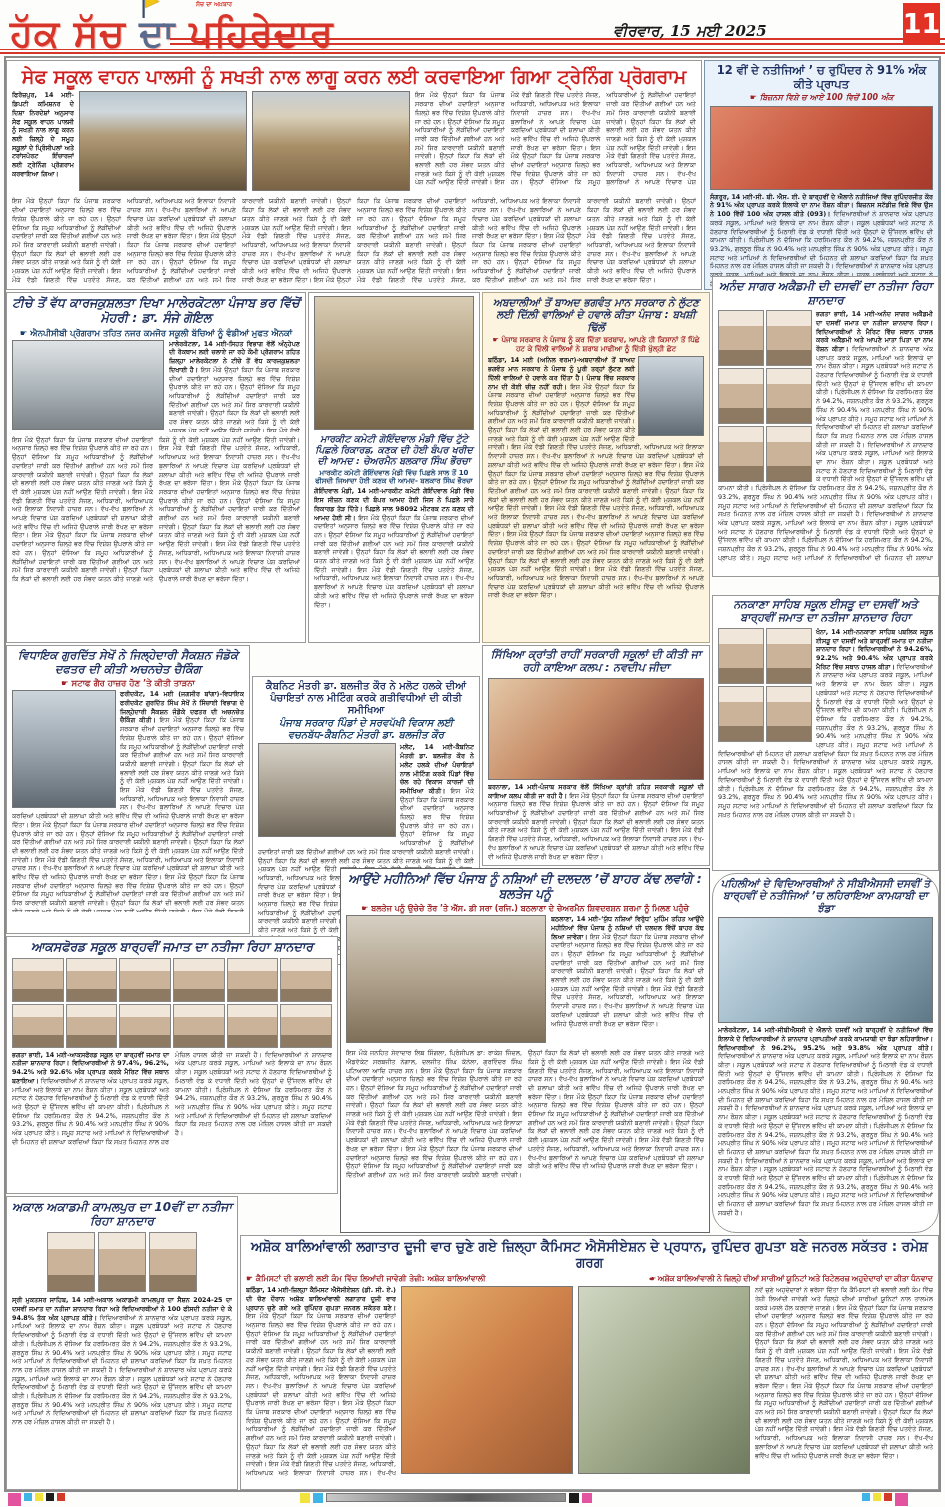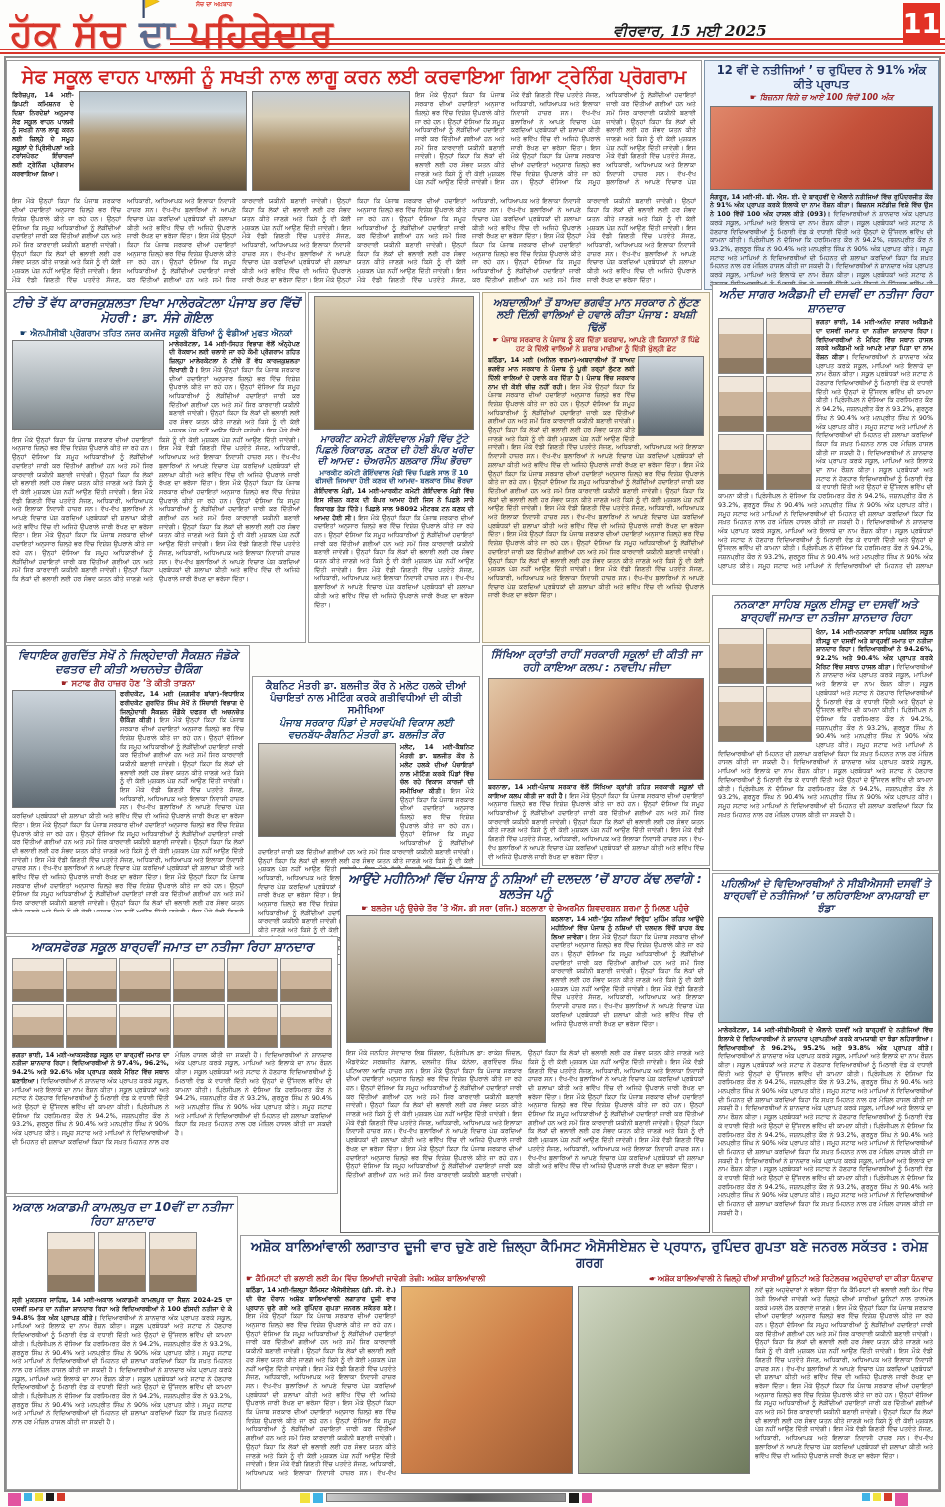--- a/index.html
+++ b/index.html
@@ -144,21 +144,21 @@
       <span>☛</span>
       <span>ਪੰਜਾਬ ਸਰਕਾਰ ਨੇ ਪੰਜਾਬ ਨੂੰ ਕਰ ਦਿੱਤਾ ਬਰਬਾਦ, ਆਪਣੇ ਹੀ ਕਿਸਾਨਾਂ ਤੋਂ ਪਿੱਛੇ ਹਟ ਕੇ ਦਿੱਲੀ ਵਾਲਿਆਂ ਨੇ ਸ਼ਰਾਬ ਮਾਫੀਆ ਨੂੰ ਦਿੱਤੀ ਖੁੱਲ੍ਹੀ ਛੋਟ</span>
     </div>
     <div class="body" style="height:268px;">
       <div class="photo ph-man" style="width:66px;height:80px;float:right;margin:0 0 2px 3px;"></div>
       <span class="lead">ਬਠਿੰਡਾ, 14 ਮਈ (ਅਨਿਲ ਵਰਮਾ)-ਅਬਦਾਲੀਆਂ ਤੋਂ ਬਾਅਦ ਭਗਵੰਤ ਮਾਨ ਸਰਕਾਰ ਨੇ ਪੰਜਾਬ ਨੂੰ ਪੂਰੀ ਤਰ੍ਹਾਂ ਲੁੱਟਣ ਲਈ ਦਿੱਲੀ ਵਾਲਿਆਂ ਦੇ ਹਵਾਲੇ ਕਰ ਦਿੱਤਾ ਹੈ। ਪੰਜਾਬ ਵਿੱਚ ਸਰਕਾਰ ਨਾਮ ਦੀ ਕੋਈ ਚੀਜ਼ ਨਹੀਂ ਰਹੀ।</span>
       <span>ਇਸ ਮੌਕੇ ਉਨ੍ਹਾਂ ਕਿਹਾ ਕਿ ਪੰਜਾਬ ਸਰਕਾਰ ਦੀਆਂ ਹਦਾਇਤਾਂ ਅਨੁਸਾਰ ਜ਼ਿਲ੍ਹੇ ਭਰ ਵਿੱਚ ਵਿਸ਼ੇਸ਼ ਉਪਰਾਲੇ ਕੀਤੇ ਜਾ ਰਹੇ ਹਨ। ਉਨ੍ਹਾਂ ਦੱਸਿਆ ਕਿ ਸਮੂਹ ਅਧਿਕਾਰੀਆਂ ਨੂੰ ਲੋੜੀਂਦੀਆਂ ਹਦਾਇਤਾਂ ਜਾਰੀ ਕਰ ਦਿੱਤੀਆਂ ਗਈਆਂ ਹਨ ਅਤੇ ਸਮੇਂ ਸਿਰ ਕਾਰਵਾਈ ਯਕੀਨੀ ਬਣਾਈ ਜਾਵੇਗੀ। ਉਨ੍ਹਾਂ ਕਿਹਾ ਕਿ ਲੋਕਾਂ ਦੀ ਭਲਾਈ ਲਈ ਹਰ ਸੰਭਵ ਯਤਨ ਕੀਤੇ ਜਾਣਗੇ ਅਤੇ ਕਿਸੇ ਨੂੰ ਵੀ ਕੋਈ ਮੁਸ਼ਕਲ ਪੇਸ਼ ਨਹੀਂ ਆਉਣ ਦਿੱਤੀ ਜਾਵੇਗੀ। ਇਸ ਮੌਕੇ ਵੱਡੀ ਗਿਣਤੀ ਵਿੱਚ ਪਤਵੰਤੇ ਸੱਜਣ, ਅਧਿਕਾਰੀ, ਅਧਿਆਪਕ ਅਤੇ ਇਲਾਕਾ ਨਿਵਾਸੀ ਹਾਜ਼ਰ ਸਨ। ਵੱਖ-ਵੱਖ ਬੁਲਾਰਿਆਂ ਨੇ ਆਪਣੇ ਵਿਚਾਰ ਪੇਸ਼ ਕਰਦਿਆਂ ਪ੍ਰਬੰਧਕਾਂ ਦੀ ਸ਼ਲਾਘਾ ਕੀਤੀ ਅਤੇ ਭਵਿੱਖ ਵਿੱਚ ਵੀ ਅਜਿਹੇ ਉਪਰਾਲੇ ਜਾਰੀ ਰੱਖਣ ਦਾ ਭਰੋਸਾ ਦਿੱਤਾ। ਇਸ ਮੌਕੇ ਉਨ੍ਹਾਂ ਕਿਹਾ ਕਿ ਪੰਜਾਬ ਸਰਕਾਰ ਦੀਆਂ ਹਦਾਇਤਾਂ ਅਨੁਸਾਰ ਜ਼ਿਲ੍ਹੇ ਭਰ ਵਿੱਚ ਵਿਸ਼ੇਸ਼ ਉਪਰਾਲੇ ਕੀਤੇ ਜਾ ਰਹੇ ਹਨ। ਉਨ੍ਹਾਂ ਦੱਸਿਆ ਕਿ ਸਮੂਹ ਅਧਿਕਾਰੀਆਂ ਨੂੰ ਲੋੜੀਂਦੀਆਂ ਹਦਾਇਤਾਂ ਜਾਰੀ ਕਰ ਦਿੱਤੀਆਂ ਗਈਆਂ ਹਨ ਅਤੇ ਸਮੇਂ ਸਿਰ ਕਾਰਵਾਈ ਯਕੀਨੀ ਬਣਾਈ ਜਾਵੇਗੀ। ਉਨ੍ਹਾਂ ਕਿਹਾ ਕਿ ਲੋਕਾਂ ਦੀ ਭਲਾਈ ਲਈ ਹਰ ਸੰਭਵ ਯਤਨ ਕੀਤੇ ਜਾਣਗੇ ਅਤੇ ਕਿਸੇ ਨੂੰ ਵੀ ਕੋਈ ਮੁਸ਼ਕਲ ਪੇਸ਼ ਨਹੀਂ ਆਉਣ ਦਿੱਤੀ ਜਾਵੇਗੀ। ਇਸ ਮੌਕੇ ਵੱਡੀ ਗਿਣਤੀ ਵਿੱਚ ਪਤਵੰਤੇ ਸੱਜਣ, ਅਧਿਕਾਰੀ, ਅਧਿਆਪਕ ਅਤੇ ਇਲਾਕਾ ਨਿਵਾਸੀ ਹਾਜ਼ਰ ਸਨ। ਵੱਖ-ਵੱਖ ਬੁਲਾਰਿਆਂ ਨੇ ਆਪਣੇ ਵਿਚਾਰ ਪੇਸ਼ ਕਰਦਿਆਂ ਪ੍ਰਬੰਧਕਾਂ ਦੀ ਸ਼ਲਾਘਾ ਕੀਤੀ ਅਤੇ ਭਵਿੱਖ ਵਿੱਚ ਵੀ ਅਜਿਹੇ ਉਪਰਾਲੇ ਜਾਰੀ ਰੱਖਣ ਦਾ ਭਰੋਸਾ ਦਿੱਤਾ। ਇਸ ਮੌਕੇ ਉਨ੍ਹਾਂ ਕਿਹਾ ਕਿ ਪੰਜਾਬ ਸਰਕਾਰ ਦੀਆਂ ਹਦਾਇਤਾਂ ਅਨੁਸਾਰ ਜ਼ਿਲ੍ਹੇ ਭਰ ਵਿੱਚ ਵਿਸ਼ੇਸ਼ ਉਪਰਾਲੇ ਕੀਤੇ ਜਾ ਰਹੇ ਹਨ। ਉਨ੍ਹਾਂ ਦੱਸਿਆ ਕਿ ਸਮੂਹ ਅਧਿਕਾਰੀਆਂ ਨੂੰ ਲੋੜੀਂਦੀਆਂ ਹਦਾਇਤਾਂ ਜਾਰੀ ਕਰ ਦਿੱਤੀਆਂ ਗਈਆਂ ਹਨ ਅਤੇ ਸਮੇਂ ਸਿਰ ਕਾਰਵਾਈ ਯਕੀਨੀ ਬਣਾਈ ਜਾਵੇਗੀ। ਉਨ੍ਹਾਂ ਕਿਹਾ ਕਿ ਲੋਕਾਂ ਦੀ ਭਲਾਈ ਲਈ ਹਰ ਸੰਭਵ ਯਤਨ ਕੀਤੇ ਜਾਣਗੇ ਅਤੇ ਕਿਸੇ ਨੂੰ ਵੀ ਕੋਈ ਮੁਸ਼ਕਲ ਪੇਸ਼ ਨਹੀਂ ਆਉਣ ਦਿੱਤੀ ਜਾਵੇਗੀ। ਇਸ ਮੌਕੇ ਵੱਡੀ ਗਿਣਤੀ ਵਿੱਚ ਪਤਵੰਤੇ ਸੱਜਣ, ਅਧਿਕਾਰੀ, ਅਧਿਆਪਕ ਅਤੇ ਇਲਾਕਾ ਨਿਵਾਸੀ ਹਾਜ਼ਰ ਸਨ। ਵੱਖ-ਵੱਖ ਬੁਲਾਰਿਆਂ ਨੇ ਆਪਣੇ ਵਿਚਾਰ ਪੇਸ਼ ਕਰਦਿਆਂ ਪ੍ਰਬੰਧਕਾਂ ਦੀ ਸ਼ਲਾਘਾ ਕੀਤੀ ਅਤੇ ਭਵਿੱਖ ਵਿੱਚ ਵੀ ਅਜਿਹੇ ਉਪਰਾਲੇ ਜਾਰੀ ਰੱਖਣ ਦਾ ਭਰੋਸਾ ਦਿੱਤਾ।</span>
     </div>
   </div>
 
-  <div class="art" style="left:712px;top:284px;width:227px;height:301px;">
+  <div class="art" style="left:712px;top:276px;width:227px;height:301px;">
     <div class="hl it" style="font-size:11.5px;margin-bottom:3px;">ਅਨੰਦ ਸਾਗਰ ਅਕੈਡਮੀ ਦੀ ਦਸਵੀਂ ਦਾ ਨਤੀਜਾ ਰਿਹਾ ਸ਼ਾਨਦਾਰ</div>
     <div class="body" style="height:252px;">
       <div class="pgrid">
         <div class="port"></div>
         <div class="port"></div>
         <div class="port"></div>
         <div class="port"></div>
         <div class="port"></div>
         <div class="port"></div>
       </div>
@@ -174,21 +174,21 @@
         <div class="port"></div>
         <div class="port"></div>
         <div class="port"></div>
         <div class="port"></div>
       </div>
       <span class="lead">ਖੰਨਾ, 14 ਮਈ-ਨਨਕਾਣਾ ਸਾਹਿਬ ਪਬਲਿਕ ਸਕੂਲ ਈਸੜੂ ਦਾ ਦਸਵੀਂ ਅਤੇ ਬਾਰ੍ਹਵੀਂ ਜਮਾਤ ਦਾ ਨਤੀਜਾ ਸ਼ਾਨਦਾਰ ਰਿਹਾ। ਵਿਦਿਆਰਥੀਆਂ ਨੇ 94.26%, 92.2% ਅਤੇ 90.4% ਅੰਕ ਪ੍ਰਾਪਤ ਕਰਕੇ ਮੈਰਿਟ ਵਿੱਚ ਸਥਾਨ ਹਾਸਲ ਕੀਤਾ।</span>
       <span>ਵਿਦਿਆਰਥੀਆਂ ਨੇ ਸ਼ਾਨਦਾਰ ਅੰਕ ਪ੍ਰਾਪਤ ਕਰਕੇ ਸਕੂਲ, ਮਾਪਿਆਂ ਅਤੇ ਇਲਾਕੇ ਦਾ ਨਾਮ ਰੌਸ਼ਨ ਕੀਤਾ। ਸਕੂਲ ਪ੍ਰਬੰਧਕਾਂ ਅਤੇ ਸਟਾਫ ਨੇ ਹੋਣਹਾਰ ਵਿਦਿਆਰਥੀਆਂ ਨੂੰ ਮਿਠਾਈ ਵੰਡ ਕੇ ਵਧਾਈ ਦਿੱਤੀ ਅਤੇ ਉਨ੍ਹਾਂ ਦੇ ਉੱਜਵਲ ਭਵਿੱਖ ਦੀ ਕਾਮਨਾ ਕੀਤੀ। ਪ੍ਰਿੰਸੀਪਲ ਨੇ ਦੱਸਿਆ ਕਿ ਹਰਸਿਮਰਤ ਕੌਰ ਨੇ 94.2%, ਜਸ਼ਨਪ੍ਰੀਤ ਕੌਰ ਨੇ 93.2%, ਗੁਰਨੂਰ ਸਿੰਘ ਨੇ 90.4% ਅਤੇ ਮਨਪ੍ਰੀਤ ਸਿੰਘ ਨੇ 90% ਅੰਕ ਪ੍ਰਾਪਤ ਕੀਤੇ। ਸਮੂਹ ਸਟਾਫ ਅਤੇ ਮਾਪਿਆਂ ਨੇ ਵਿਦਿਆਰਥੀਆਂ ਦੀ ਮਿਹਨਤ ਦੀ ਸ਼ਲਾਘਾ ਕਰਦਿਆਂ ਕਿਹਾ ਕਿ ਸਖ਼ਤ ਮਿਹਨਤ ਨਾਲ ਹਰ ਮੰਜ਼ਿਲ ਹਾਸਲ ਕੀਤੀ ਜਾ ਸਕਦੀ ਹੈ। ਵਿਦਿਆਰਥੀਆਂ ਨੇ ਸ਼ਾਨਦਾਰ ਅੰਕ ਪ੍ਰਾਪਤ ਕਰਕੇ ਸਕੂਲ, ਮਾਪਿਆਂ ਅਤੇ ਇਲਾਕੇ ਦਾ ਨਾਮ ਰੌਸ਼ਨ ਕੀਤਾ। ਸਕੂਲ ਪ੍ਰਬੰਧਕਾਂ ਅਤੇ ਸਟਾਫ ਨੇ ਹੋਣਹਾਰ ਵਿਦਿਆਰਥੀਆਂ ਨੂੰ ਮਿਠਾਈ ਵੰਡ ਕੇ ਵਧਾਈ ਦਿੱਤੀ ਅਤੇ ਉਨ੍ਹਾਂ ਦੇ ਉੱਜਵਲ ਭਵਿੱਖ ਦੀ ਕਾਮਨਾ ਕੀਤੀ। ਪ੍ਰਿੰਸੀਪਲ ਨੇ ਦੱਸਿਆ ਕਿ ਹਰਸਿਮਰਤ ਕੌਰ ਨੇ 94.2%, ਜਸ਼ਨਪ੍ਰੀਤ ਕੌਰ ਨੇ 93.2%, ਗੁਰਨੂਰ ਸਿੰਘ ਨੇ 90.4% ਅਤੇ ਮਨਪ੍ਰੀਤ ਸਿੰਘ ਨੇ 90% ਅੰਕ ਪ੍ਰਾਪਤ ਕੀਤੇ। ਸਮੂਹ ਸਟਾਫ ਅਤੇ ਮਾਪਿਆਂ ਨੇ ਵਿਦਿਆਰਥੀਆਂ ਦੀ ਮਿਹਨਤ ਦੀ ਸ਼ਲਾਘਾ ਕਰਦਿਆਂ ਕਿਹਾ ਕਿ ਸਖ਼ਤ ਮਿਹਨਤ ਨਾਲ ਹਰ ਮੰਜ਼ਿਲ ਹਾਸਲ ਕੀਤੀ ਜਾ ਸਕਦੀ ਹੈ।</span>
     </div>
   </div>
 
-  <div class="art" style="left:712px;top:873px;width:227px;height:360px;">
+  <div class="art" style="left:712px;top:873px;width:227px;height:360px;border-radius:24px;">
     <div class="hl it" style="font-size:10.5px;">ਪਹਿਲੀਆਂ ਦੇ ਵਿਦਿਆਰਥੀਆਂ ਨੇ ਸੀਬੀਐਸਸੀ ਦਸਵੀਂ ਤੇ ਬਾਰ੍ਹਵੀਂ ਦੇ ਨਤੀਜਿਆਂ ’ਚ ਲਹਿਰਾਇਆ ਕਾਮਯਾਬੀ ਦਾ ਝੰਡਾ</div>
     <div class="photo ph-students" style="height:106px;margin:3px 0;"></div>
     <div class="body" style="height:200px;">
       <span class="lead">ਮਾਲੇਰਕੋਟਲਾ, 14 ਮਈ-ਸੀਬੀਐਸਸੀ ਦੇ ਐਲਾਨੇ ਦਸਵੀਂ ਅਤੇ ਬਾਰ੍ਹਵੀਂ ਦੇ ਨਤੀਜਿਆਂ ਵਿੱਚ ਇਲਾਕੇ ਦੇ ਵਿਦਿਆਰਥੀਆਂ ਨੇ ਸ਼ਾਨਦਾਰ ਪ੍ਰਾਪਤੀਆਂ ਕਰਕੇ ਕਾਮਯਾਬੀ ਦਾ ਝੰਡਾ ਲਹਿਰਾਇਆ। ਵਿਦਿਆਰਥੀਆਂ ਨੇ 96.2%, 95.2% ਅਤੇ 93.8% ਅੰਕ ਪ੍ਰਾਪਤ ਕੀਤੇ।</span>
       <span>ਵਿਦਿਆਰਥੀਆਂ ਨੇ ਸ਼ਾਨਦਾਰ ਅੰਕ ਪ੍ਰਾਪਤ ਕਰਕੇ ਸਕੂਲ, ਮਾਪਿਆਂ ਅਤੇ ਇਲਾਕੇ ਦਾ ਨਾਮ ਰੌਸ਼ਨ ਕੀਤਾ। ਸਕੂਲ ਪ੍ਰਬੰਧਕਾਂ ਅਤੇ ਸਟਾਫ ਨੇ ਹੋਣਹਾਰ ਵਿਦਿਆਰਥੀਆਂ ਨੂੰ ਮਿਠਾਈ ਵੰਡ ਕੇ ਵਧਾਈ ਦਿੱਤੀ ਅਤੇ ਉਨ੍ਹਾਂ ਦੇ ਉੱਜਵਲ ਭਵਿੱਖ ਦੀ ਕਾਮਨਾ ਕੀਤੀ। ਪ੍ਰਿੰਸੀਪਲ ਨੇ ਦੱਸਿਆ ਕਿ ਹਰਸਿਮਰਤ ਕੌਰ ਨੇ 94.2%, ਜਸ਼ਨਪ੍ਰੀਤ ਕੌਰ ਨੇ 93.2%, ਗੁਰਨੂਰ ਸਿੰਘ ਨੇ 90.4% ਅਤੇ ਮਨਪ੍ਰੀਤ ਸਿੰਘ ਨੇ 90% ਅੰਕ ਪ੍ਰਾਪਤ ਕੀਤੇ। ਸਮੂਹ ਸਟਾਫ ਅਤੇ ਮਾਪਿਆਂ ਨੇ ਵਿਦਿਆਰਥੀਆਂ ਦੀ ਮਿਹਨਤ ਦੀ ਸ਼ਲਾਘਾ ਕਰਦਿਆਂ ਕਿਹਾ ਕਿ ਸਖ਼ਤ ਮਿਹਨਤ ਨਾਲ ਹਰ ਮੰਜ਼ਿਲ ਹਾਸਲ ਕੀਤੀ ਜਾ ਸਕਦੀ ਹੈ। ਵਿਦਿਆਰਥੀਆਂ ਨੇ ਸ਼ਾਨਦਾਰ ਅੰਕ ਪ੍ਰਾਪਤ ਕਰਕੇ ਸਕੂਲ, ਮਾਪਿਆਂ ਅਤੇ ਇਲਾਕੇ ਦਾ ਨਾਮ ਰੌਸ਼ਨ ਕੀਤਾ। ਸਕੂਲ ਪ੍ਰਬੰਧਕਾਂ ਅਤੇ ਸਟਾਫ ਨੇ ਹੋਣਹਾਰ ਵਿਦਿਆਰਥੀਆਂ ਨੂੰ ਮਿਠਾਈ ਵੰਡ ਕੇ ਵਧਾਈ ਦਿੱਤੀ ਅਤੇ ਉਨ੍ਹਾਂ ਦੇ ਉੱਜਵਲ ਭਵਿੱਖ ਦੀ ਕਾਮਨਾ ਕੀਤੀ। ਪ੍ਰਿੰਸੀਪਲ ਨੇ ਦੱਸਿਆ ਕਿ ਹਰਸਿਮਰਤ ਕੌਰ ਨੇ 94.2%, ਜਸ਼ਨਪ੍ਰੀਤ ਕੌਰ ਨੇ 93.2%, ਗੁਰਨੂਰ ਸਿੰਘ ਨੇ 90.4% ਅਤੇ ਮਨਪ੍ਰੀਤ ਸਿੰਘ ਨੇ 90% ਅੰਕ ਪ੍ਰਾਪਤ ਕੀਤੇ। ਸਮੂਹ ਸਟਾਫ ਅਤੇ ਮਾਪਿਆਂ ਨੇ ਵਿਦਿਆਰਥੀਆਂ ਦੀ ਮਿਹਨਤ ਦੀ ਸ਼ਲਾਘਾ ਕਰਦਿਆਂ ਕਿਹਾ ਕਿ ਸਖ਼ਤ ਮਿਹਨਤ ਨਾਲ ਹਰ ਮੰਜ਼ਿਲ ਹਾਸਲ ਕੀਤੀ ਜਾ ਸਕਦੀ ਹੈ। ਵਿਦਿਆਰਥੀਆਂ ਨੇ ਸ਼ਾਨਦਾਰ ਅੰਕ ਪ੍ਰਾਪਤ ਕਰਕੇ ਸਕੂਲ, ਮਾਪਿਆਂ ਅਤੇ ਇਲਾਕੇ ਦਾ ਨਾਮ ਰੌਸ਼ਨ ਕੀਤਾ। ਸਕੂਲ ਪ੍ਰਬੰਧਕਾਂ ਅਤੇ ਸਟਾਫ ਨੇ ਹੋਣਹਾਰ ਵਿਦਿਆਰਥੀਆਂ ਨੂੰ ਮਿਠਾਈ ਵੰਡ ਕੇ ਵਧਾਈ ਦਿੱਤੀ ਅਤੇ ਉਨ੍ਹਾਂ ਦੇ ਉੱਜਵਲ ਭਵਿੱਖ ਦੀ ਕਾਮਨਾ ਕੀਤੀ। ਪ੍ਰਿੰਸੀਪਲ ਨੇ ਦੱਸਿਆ ਕਿ ਹਰਸਿਮਰਤ ਕੌਰ ਨੇ 94.2%, ਜਸ਼ਨਪ੍ਰੀਤ ਕੌਰ ਨੇ 93.2%, ਗੁਰਨੂਰ ਸਿੰਘ ਨੇ 90.4% ਅਤੇ ਮਨਪ੍ਰੀਤ ਸਿੰਘ ਨੇ 90% ਅੰਕ ਪ੍ਰਾਪਤ ਕੀਤੇ। ਸਮੂਹ ਸਟਾਫ ਅਤੇ ਮਾਪਿਆਂ ਨੇ ਵਿਦਿਆਰਥੀਆਂ ਦੀ ਮਿਹਨਤ ਦੀ ਸ਼ਲਾਘਾ ਕਰਦਿਆਂ ਕਿਹਾ ਕਿ ਸਖ਼ਤ ਮਿਹਨਤ ਨਾਲ ਹਰ ਮੰਜ਼ਿਲ ਹਾਸਲ ਕੀਤੀ ਜਾ ਸਕਦੀ ਹੈ।</span>
     </div>
   </div>
 
   <div class="art" style="left:6px;top:645px;width:244px;height:289px;">
     <div class="hl it" style="font-size:11.5px;">ਵਿਧਾਇਕ ਗੁਰਦਿੱਤ ਸੇਖੋਂ ਨੇ ਜਿਲ੍ਹੇਦਾਰੀ ਸੈਕਸ਼ਨ ਜੰਡੋਕੇ ਦਫਤਰ ਦੀ ਕੀਤੀ ਅਚਨਚੇਤ ਚੈਕਿੰਗ</div>

